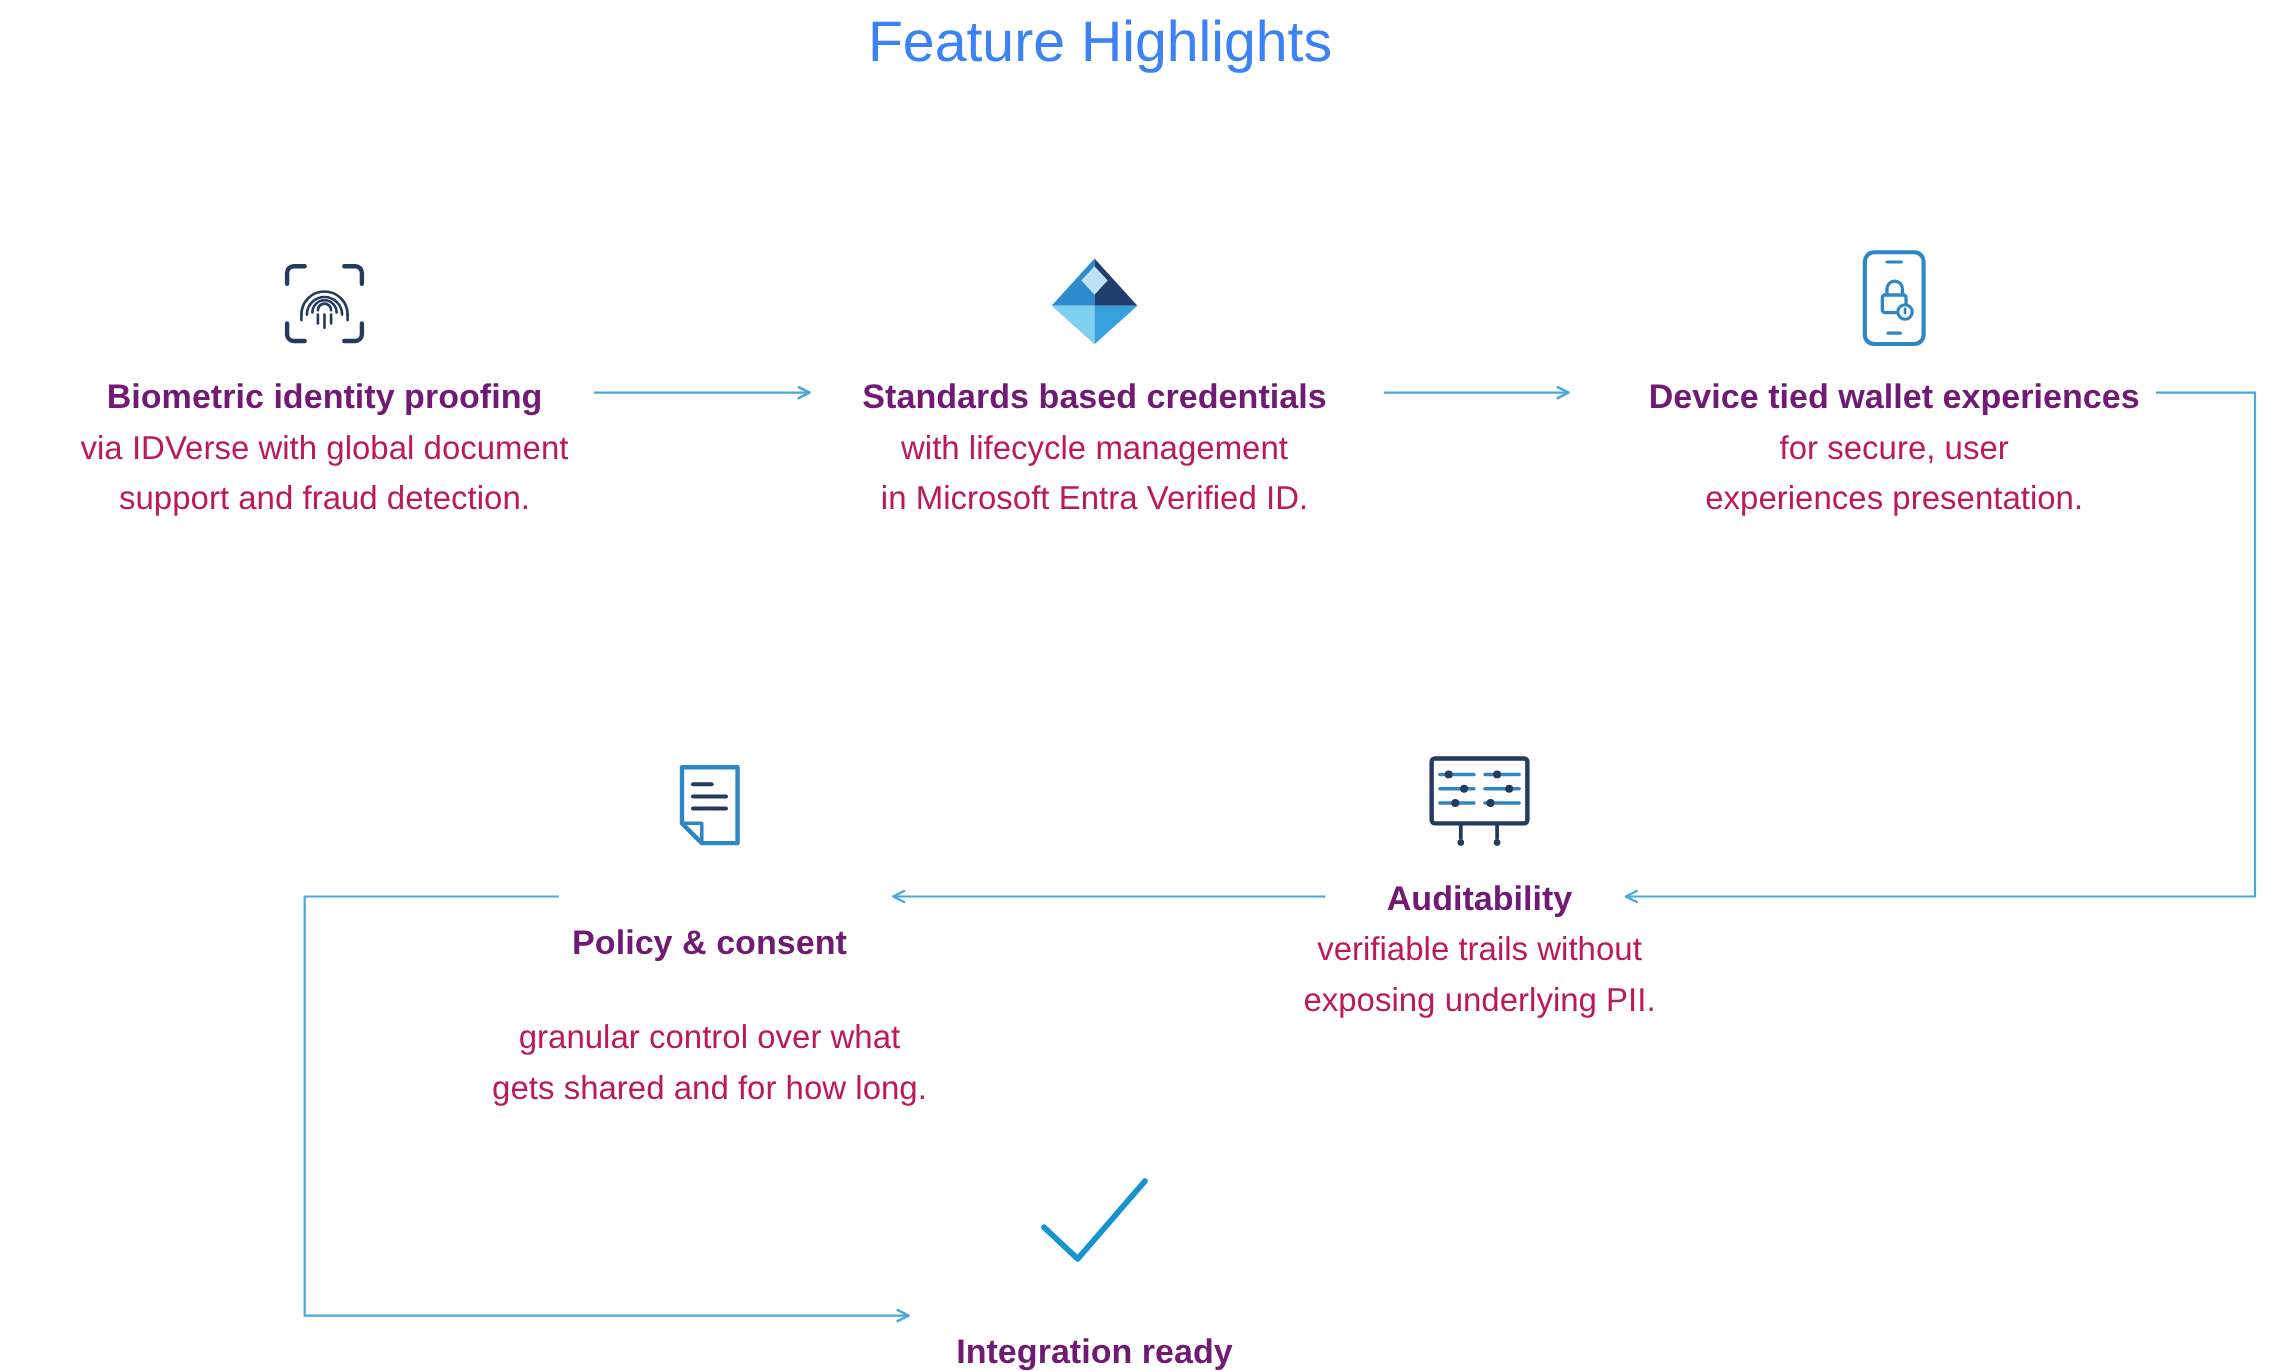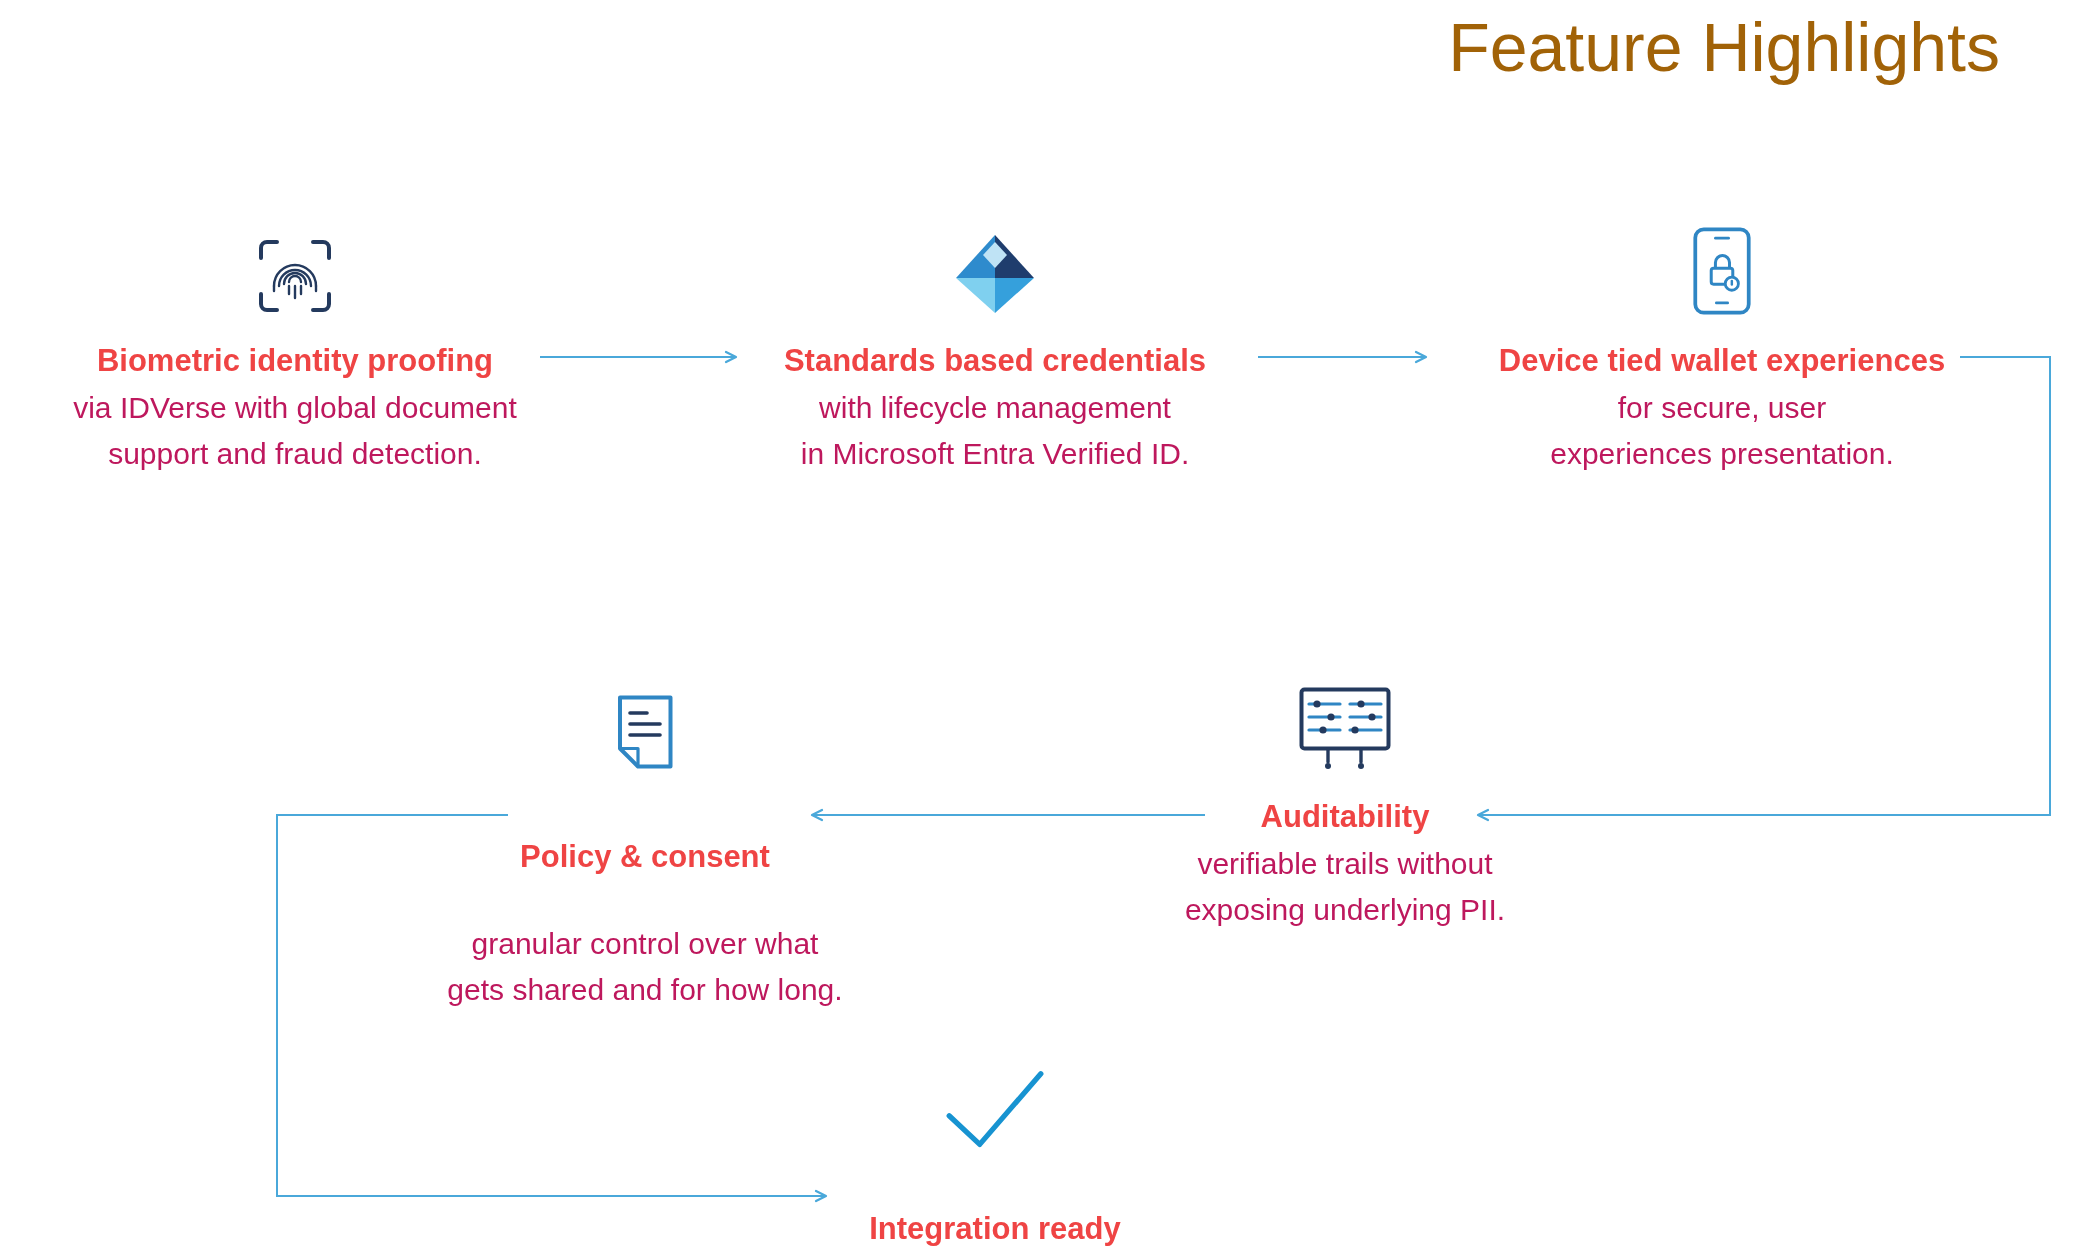--- a/index.html
+++ b/index.html
@@ -10,24 +10,24 @@
     background: #ffffff;
     font-family: "Liberation Sans", sans-serif;
     overflow: hidden;
   }
   .title {
     position: absolute;
     top: 8px;
     left: 0;
     width: 2000px;
     margin: 0;
-    text-align: right;
-    font-size: 68px;
+    text-align: center;
+    font-size: 52px;
     font-weight: 300;
-    color: #a16207;
+    color: #3b82f6;
   }
   .connectors {
     position: absolute;
     top: 0;
     left: 0;
   }
   .feature {
     position: absolute;
     display: flex;
     flex-direction: column;
@@ -38,21 +38,21 @@
   .iconbox {
     height: 86px;
     display: flex;
     align-items: flex-end;
     justify-content: center;
     margin-bottom: 26px;
   }
   .heading {
     font-size: 31px;
     font-weight: 700;
-    color: #ef4444;
+    color: #701a75;
     line-height: 38px;
     margin-bottom: 5px;
   }
   .body-line {
     display: block;
     font-size: 30px;
     color: #be185d;
     line-height: 46px;
   }
   #f-biometric   { left: 35px;   top: 230px; }

